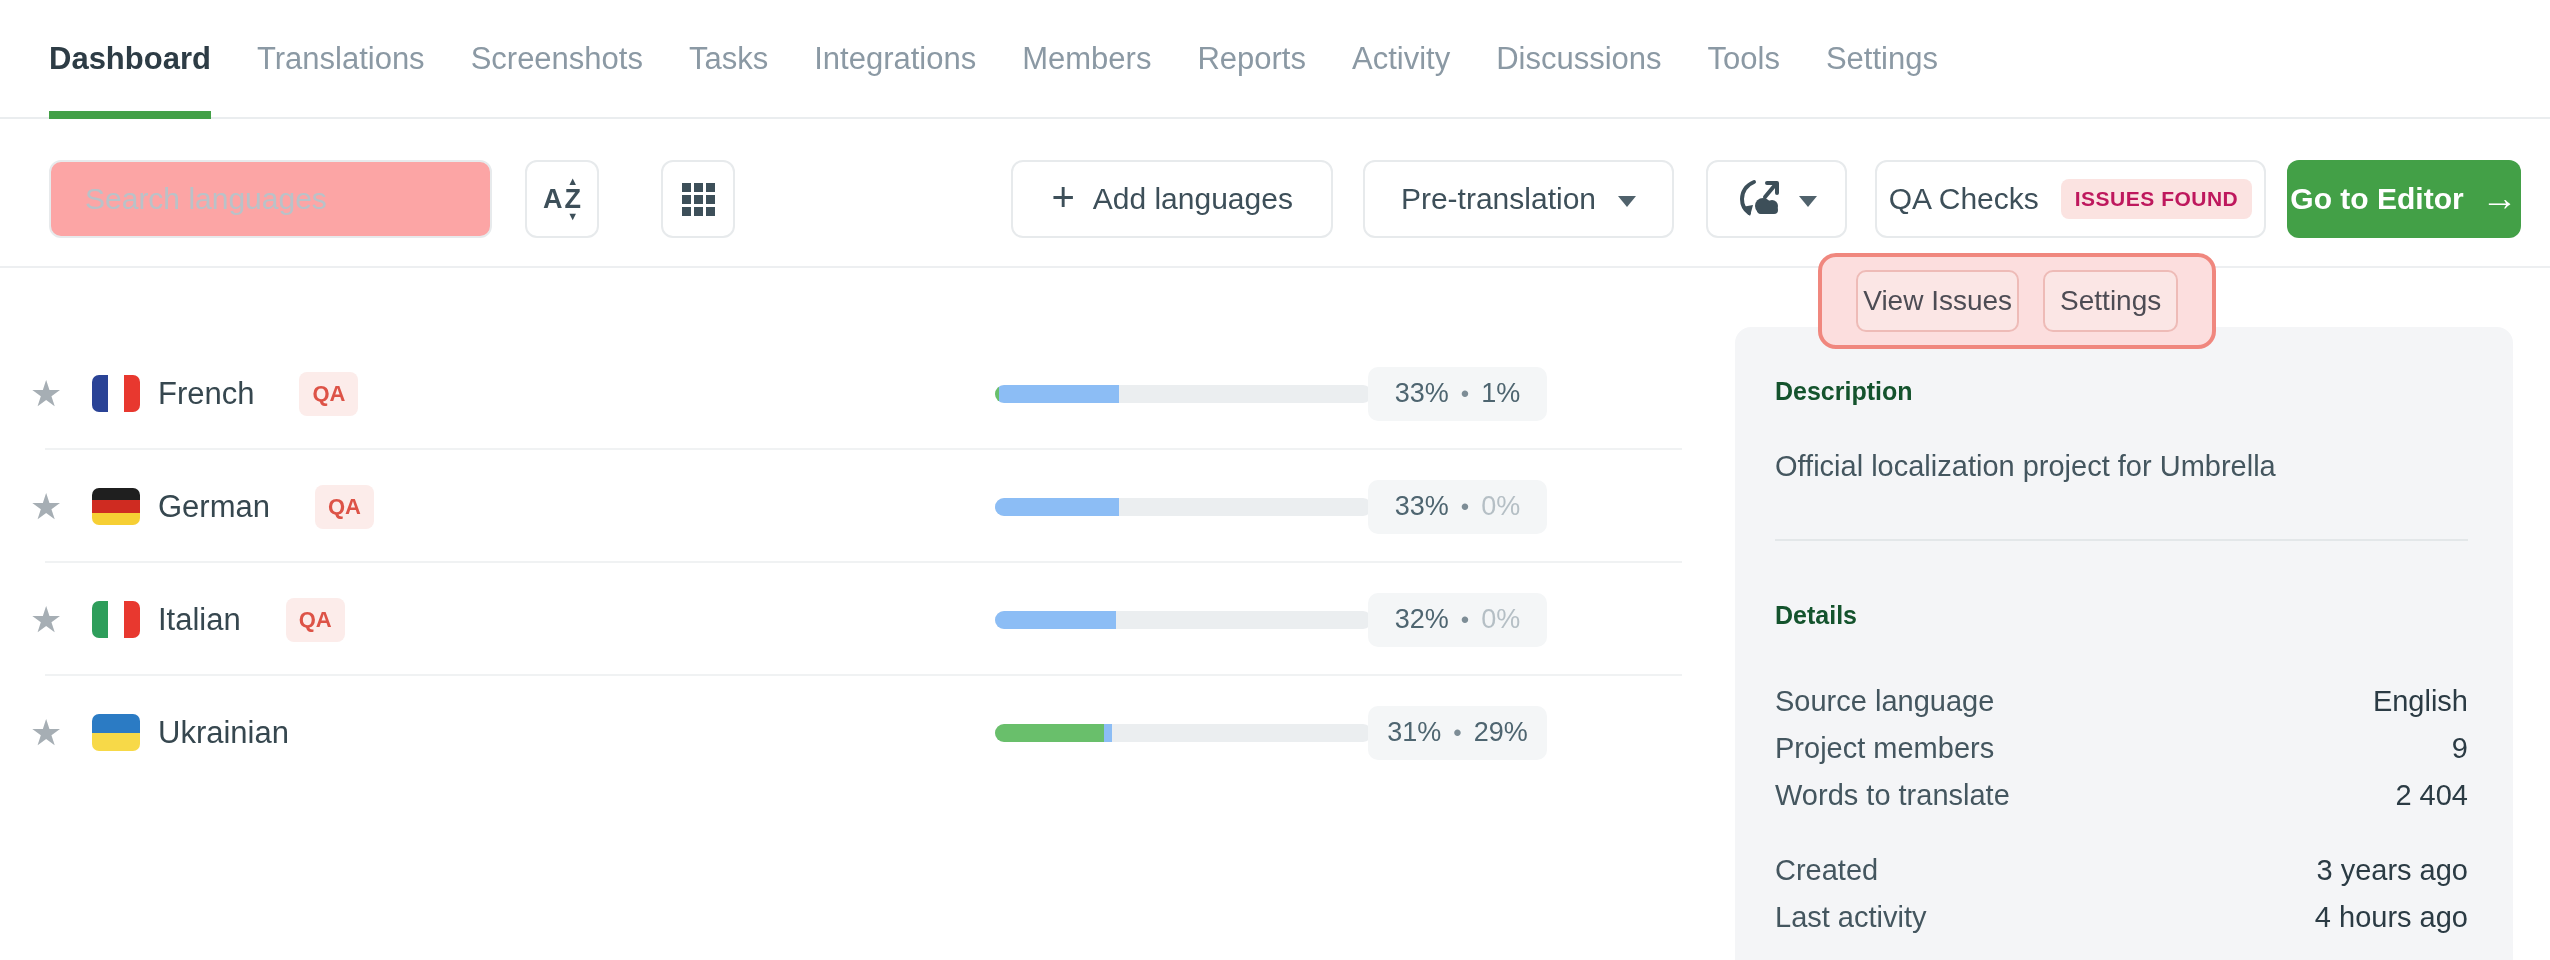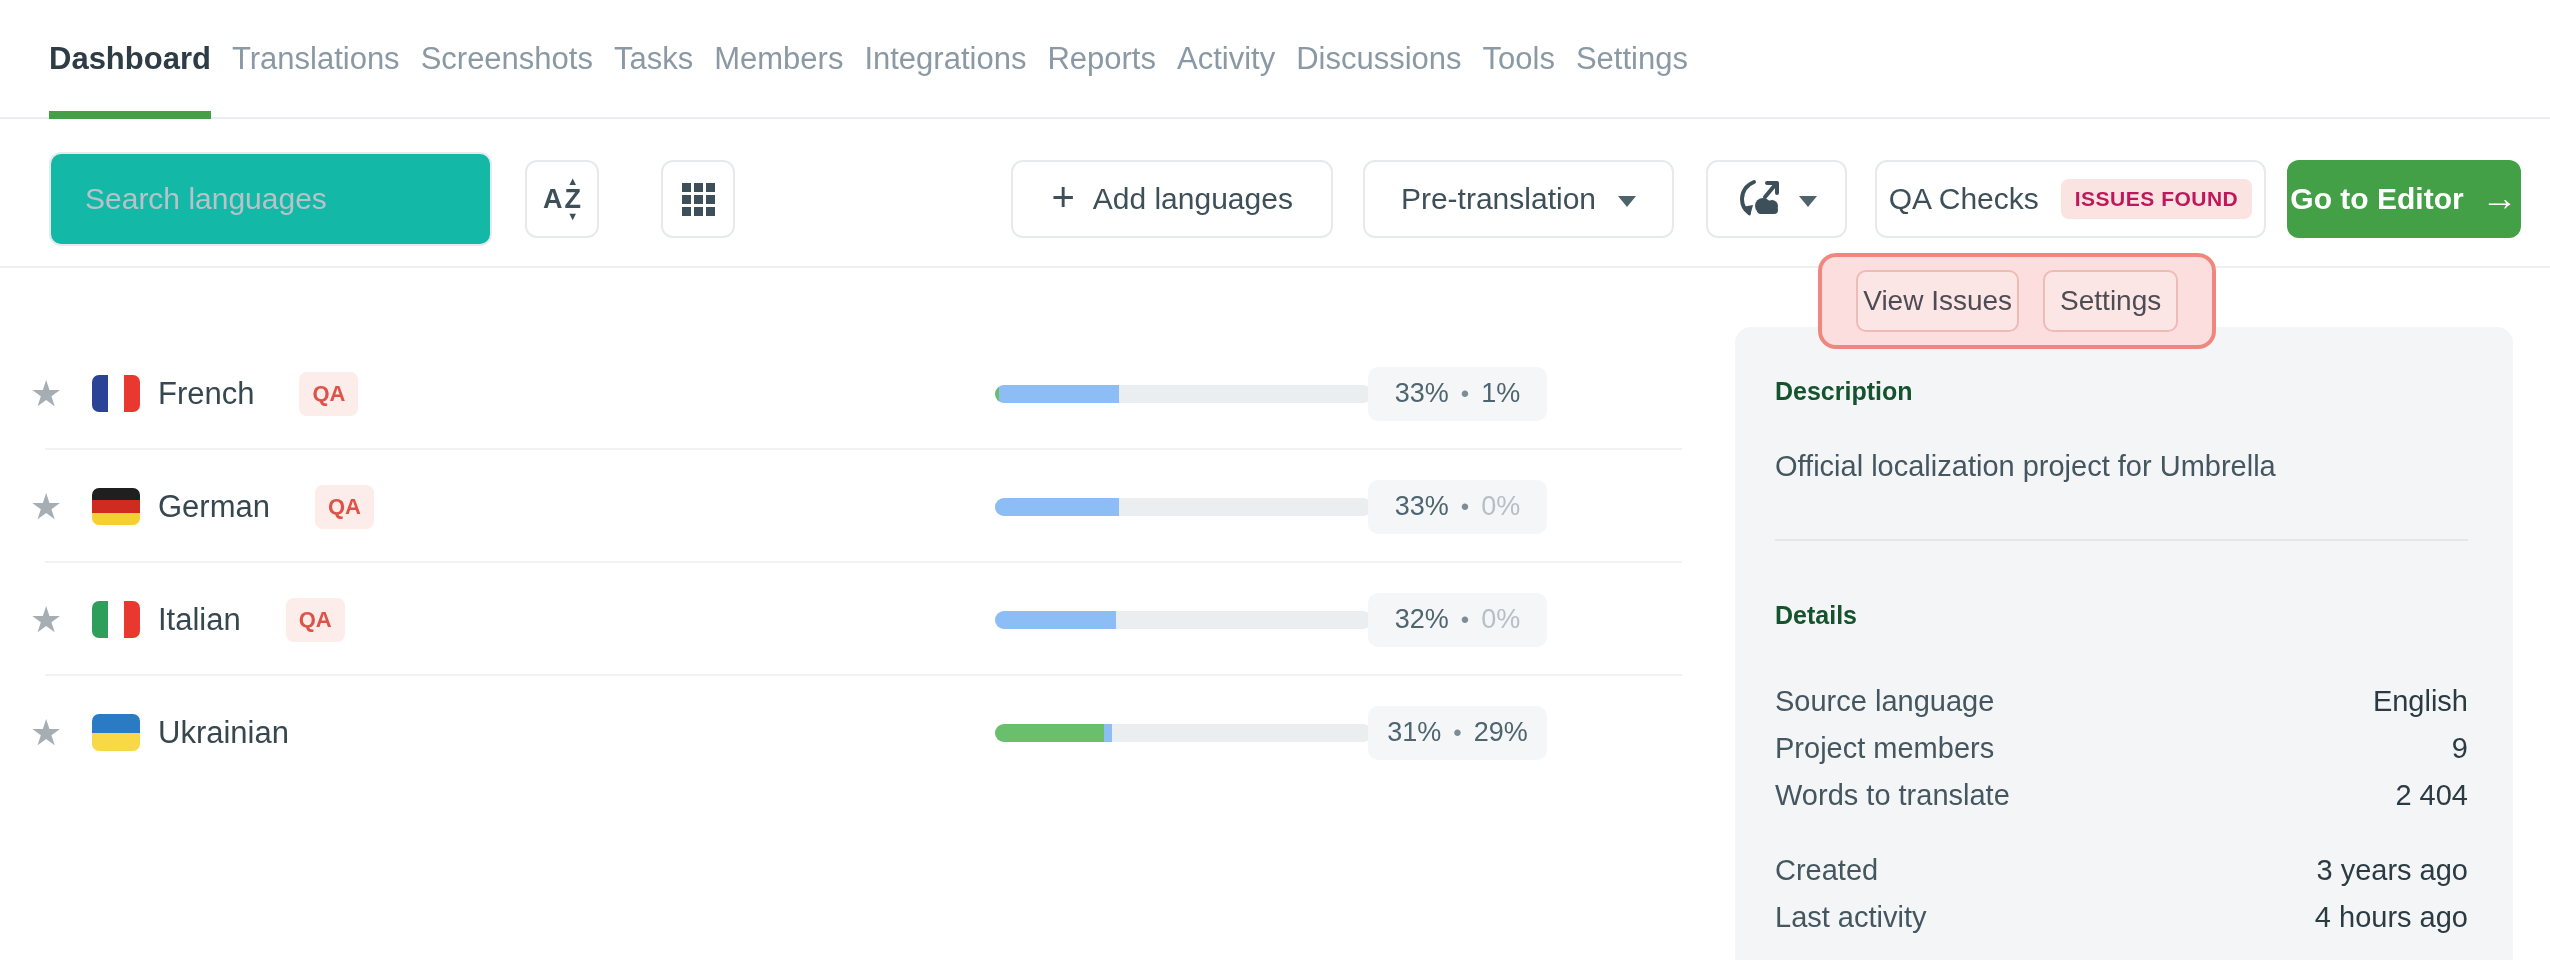--- a/index.html
+++ b/index.html
@@ -9,21 +9,21 @@
     overflow: hidden;
     background: #ffffff;
     font-family: "Liberation Sans", sans-serif;
     color: #36474f;
   }
 
   
   .nav {
     display: flex;
     align-items: center;
-    gap: 21px;
+    gap: 46px;
     height: 119px;
     padding: 0 49px;
     border-bottom: 2px solid #eaedef;
   }
   .tab {
     position: relative;
     height: 100%;
     display: flex;
     align-items: center;
     font-size: 31px;
@@ -42,25 +42,25 @@
 
   
   .toolbar {
     display: flex;
     align-items: center;
     height: 78px;
     margin-top: 41px;
     padding: 0 29px 0 49px;
   }
   .search-wrap {
-    width: 443px; height: 94px;
+    width: 443px; height: 78px;
     border: 2px solid #e7eaec;
     border-radius: 12px;
     display: flex; align-items: center;
-    background: #14b8a6;
+    background: #fca5a5;
   }
   .search-wrap input {
     border: none; outline: none;
     width: 100%;
     padding: 0 34px;
     font-size: 30px;
     font-family: "Liberation Sans", sans-serif;
     color: #45565f;
     background: transparent;
   }
@@ -246,22 +246,22 @@
   .meta-rows { margin-top: 28px; }
 </style>
 </head>
 <body>
 
 <div class="nav">
   <div class="tab active">Dashboard</div>
   <div class="tab">Translations</div>
   <div class="tab">Screenshots</div>
   <div class="tab">Tasks</div>
+  <div class="tab">Integrations</div>
   <div class="tab">Members</div>
-  <div class="tab">Integrations</div>
   <div class="tab">Reports</div>
   <div class="tab">Activity</div>
   <div class="tab">Discussions</div>
   <div class="tab">Tools</div>
   <div class="tab">Settings</div>
 </div>
 
 <div class="toolbar">
   <div class="search-wrap">
     <input type="text" placeholder="Search languages" style="">

